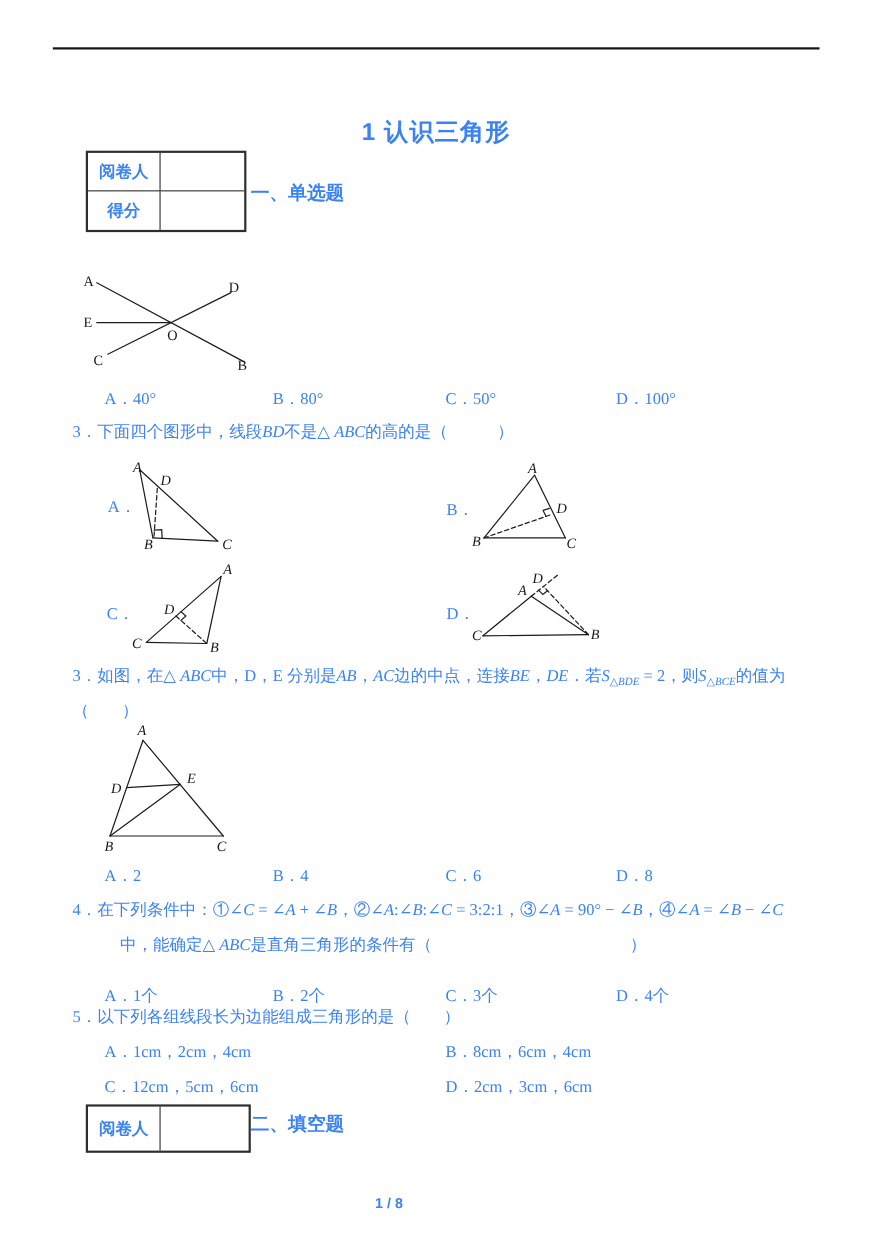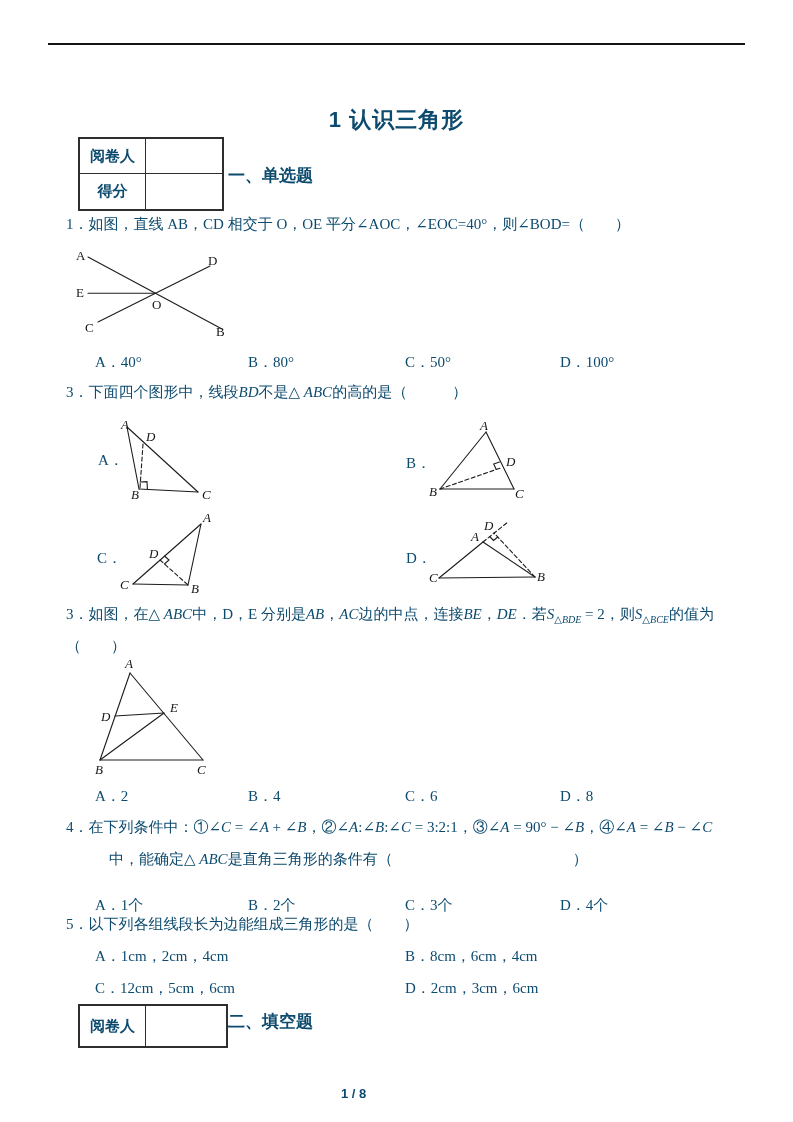--- a/index.html
+++ b/index.html
@@ -1,17 +1,17 @@
 <!DOCTYPE html>
 <html><head>
 <meta charset="utf-8">
 <style>
   html,body{margin:0;padding:0;background:#fff;}
   .page{position:relative;width:793px;height:1122px;background:#fff;overflow:hidden;
-        font-family:"Liberation Serif","DejaVu Serif",serif;color:#0c4a6e;}
+        font-family:"Liberation Serif","DejaVu Serif",serif;color:#3b82f6;}
   .rule{position:absolute;left:48px;top:43px;width:697px;height:2px;background:#141414;}
   .title{position:absolute;left:0;width:100%;top:105px;text-align:center;
          font-family:"Liberation Sans","DejaVu Sans",sans-serif;font-weight:700;
          font-size:22px;letter-spacing:1px;}
   .gbox{position:absolute;border:2px solid #2e2e2e;display:grid;background:#fff;}
   .gbox1{left:78px;top:137px;width:142px;height:70px;grid-template-columns:66px 1fr;grid-template-rows:1fr 1fr;}
   .gbox2{left:78px;top:1004px;width:146px;height:40px;grid-template-columns:66px 1fr;grid-template-rows:1fr;}
   .gcell{display:flex;align-items:center;justify-content:center;}
   .glabel{font-family:"Liberation Sans","DejaVu Sans",sans-serif;font-weight:700;font-size:15px;}
   .gbox1 .gcell.c1{border-right:1.5px solid #2e2e2e;border-bottom:1.5px solid #2e2e2e;}
@@ -45,21 +45,20 @@
   <div class="title">1 认识三角形</div>
 
   <div class="gbox gbox1">
     <div class="gcell glabel c1">阅卷人</div>
     <div class="gcell c2"></div>
     <div class="gcell glabel c3">得分</div>
     <div class="gcell c4"></div>
   </div>
   <div class="section-title" style="left:228px;top:164px;">一、单选题</div>
 
-  <div class="stem" style="left:66px;top:215px;">1．如图，直线 AB，CD 相交于 O，OE 平分∠AOC，∠EOC=40°，则∠BOD=（　　）</div>
 
   <svg class="fig" style="left:68px;top:243px;" width="175" height="100" viewBox="68 243 175 100">
     <line x1="88" y1="257" x2="222" y2="329"></line>
     <line x1="98" y1="322" x2="210" y2="266"></line>
     <line x1="88" y1="293.3" x2="155.5" y2="293.3"></line>
     <text x="76" y="260">A</text>
     <text x="208" y="265">D</text>
     <text x="76" y="297">E</text>
     <text x="152" y="309">O</text>
     <text x="85" y="332">C</text>

